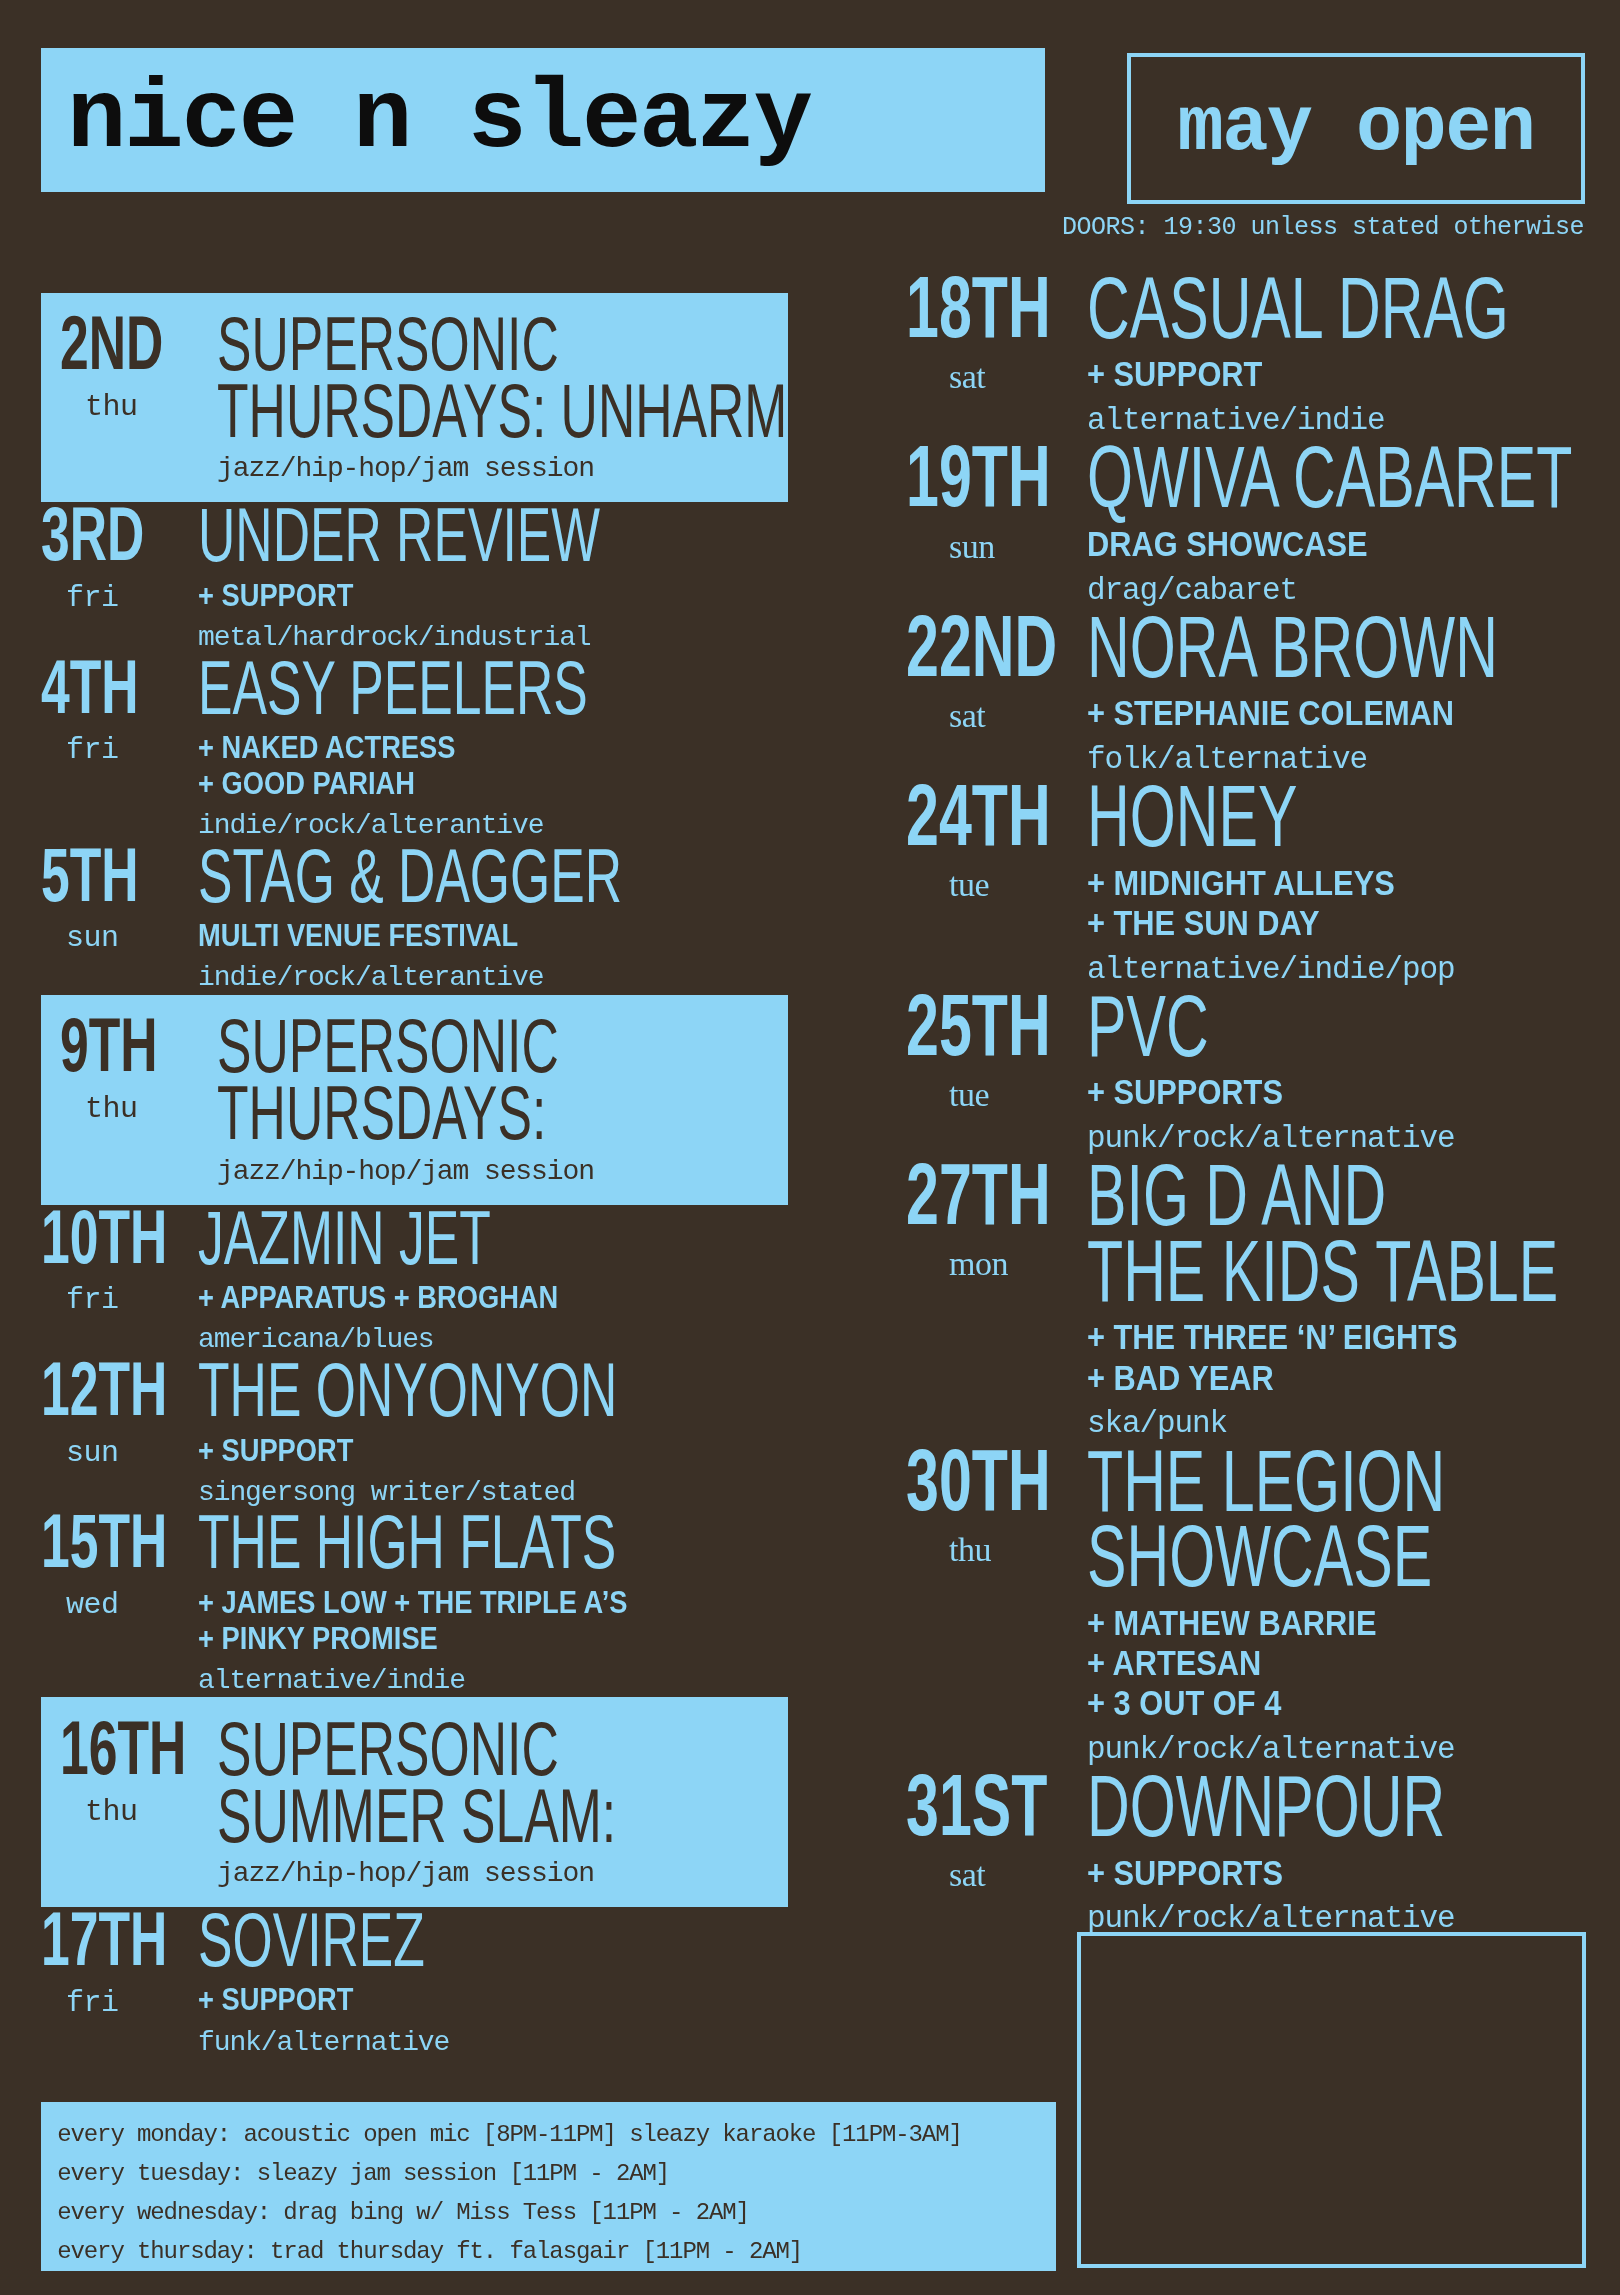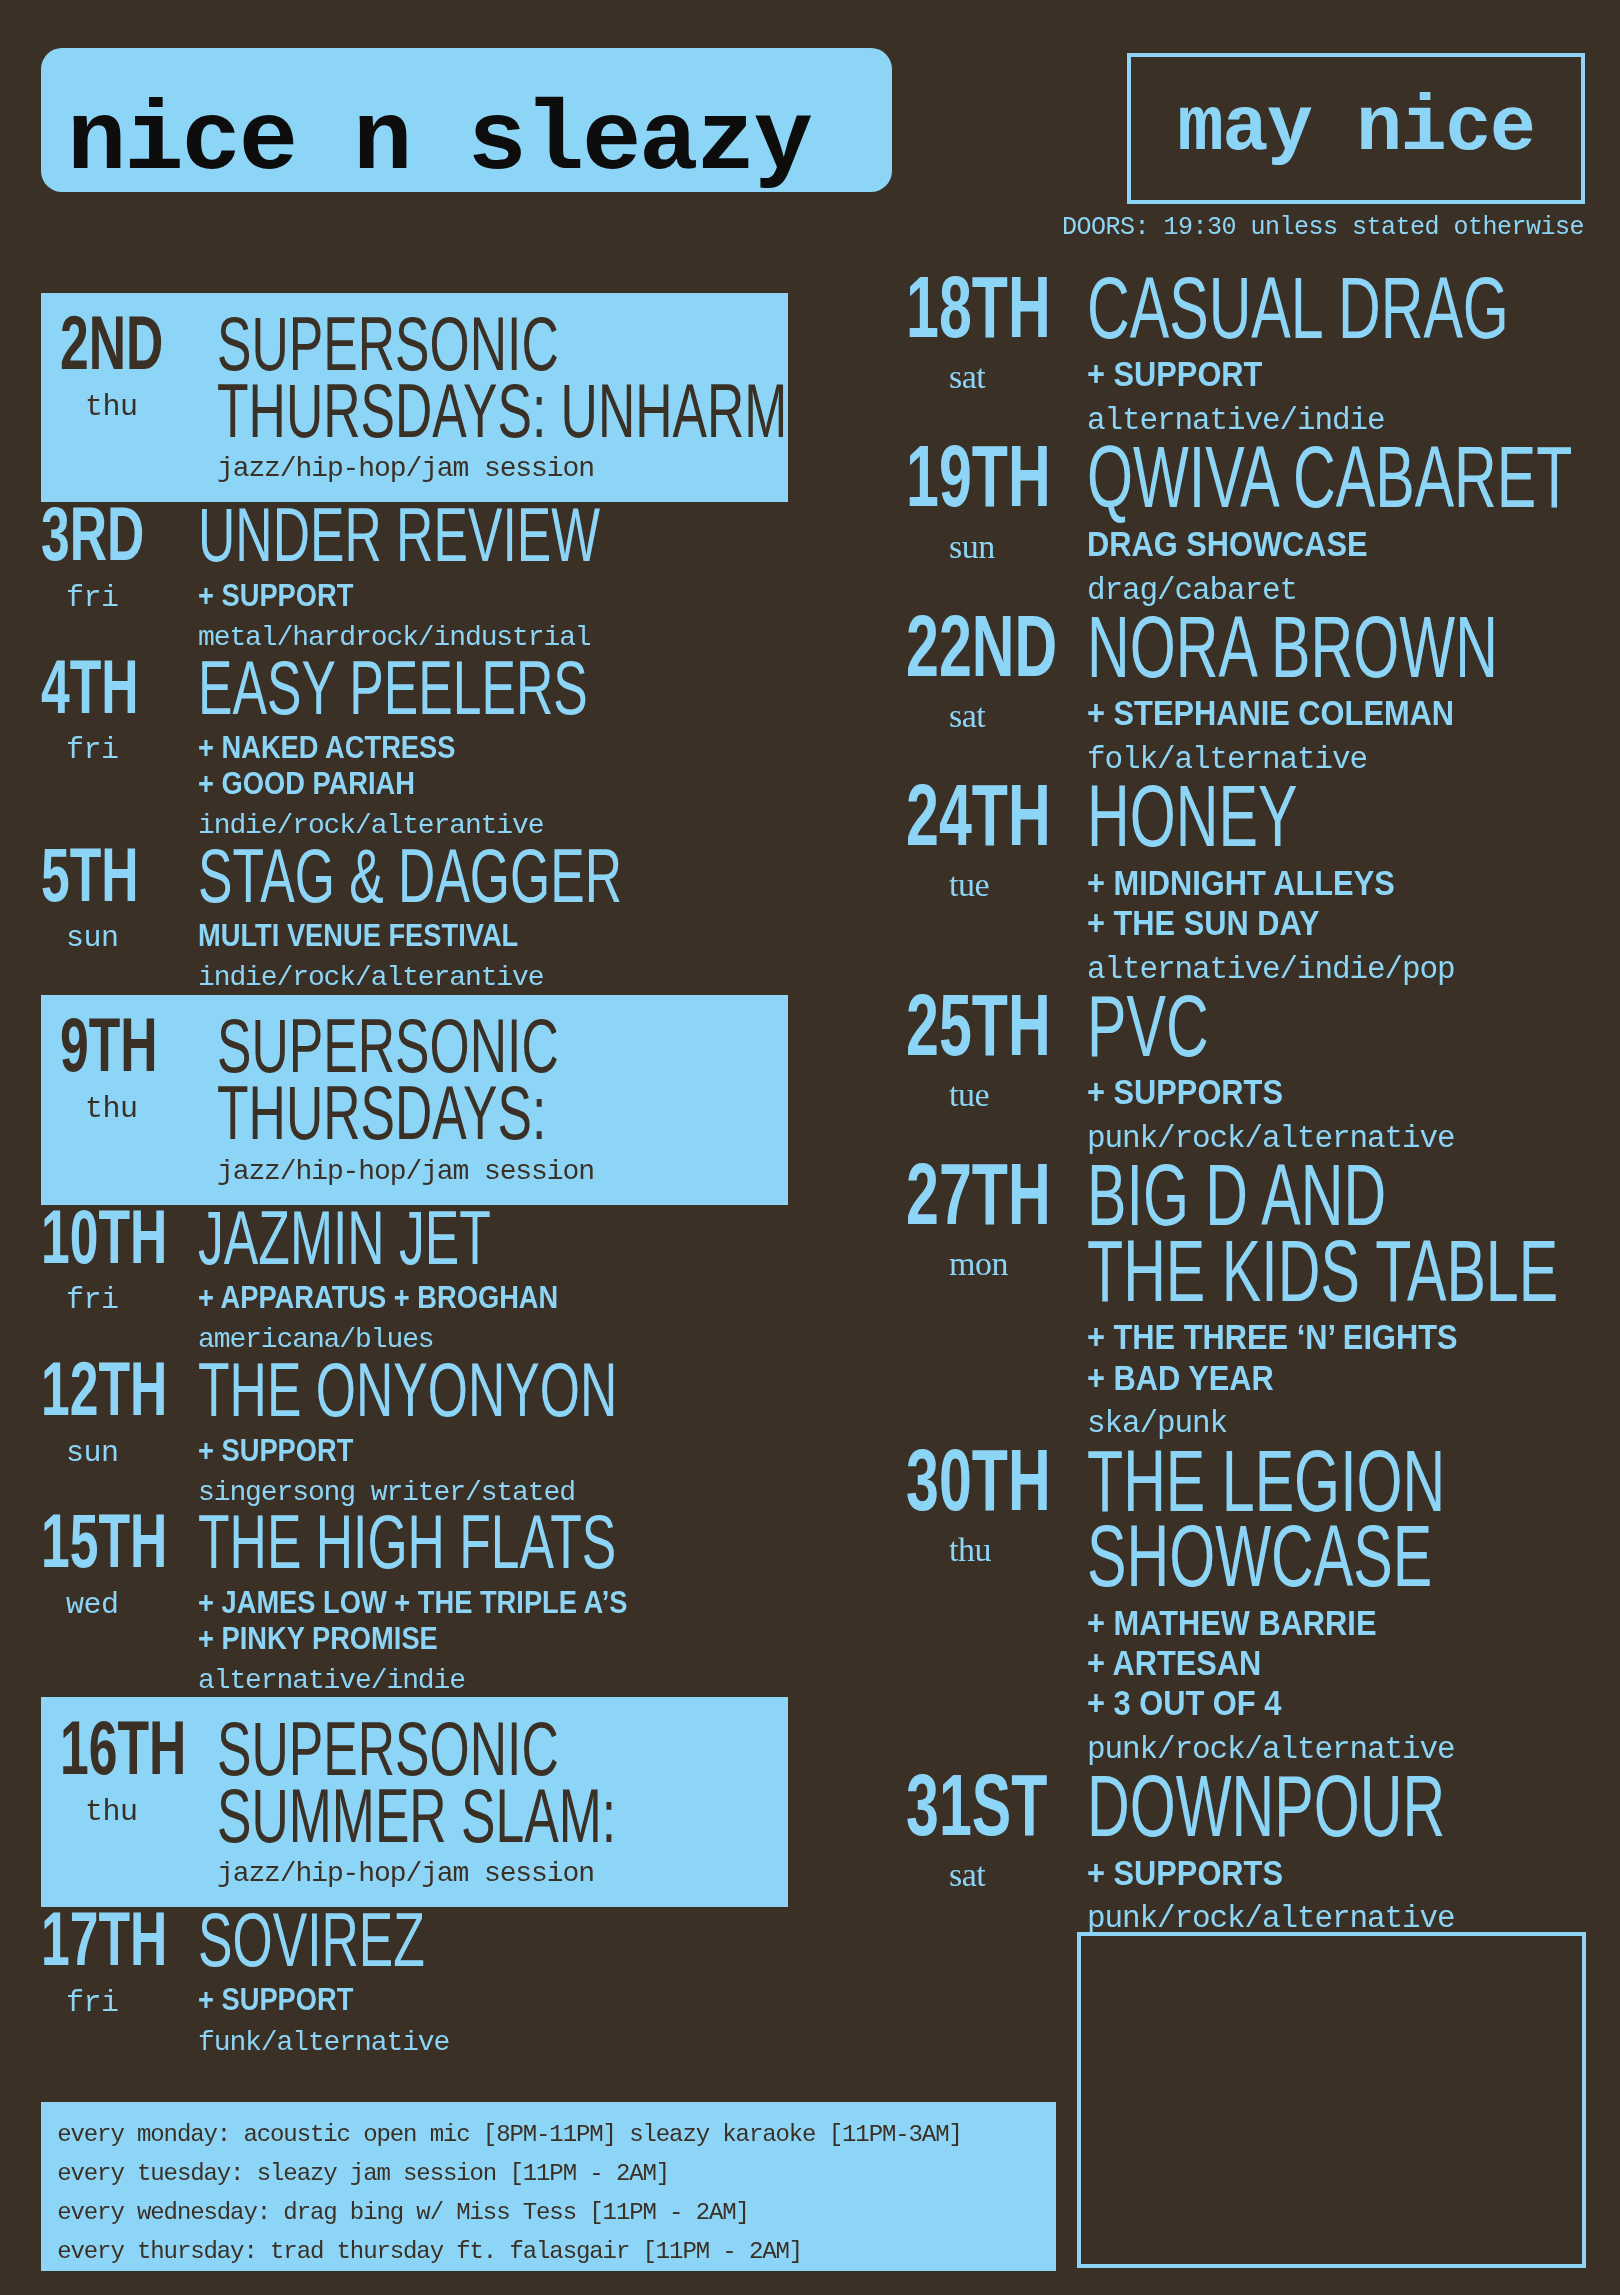--- a/index.html
+++ b/index.html
@@ -10,23 +10,23 @@
   html,body{margin:0;padding:0;background:#222;}
   .page{
     position:relative;
     width:1621px;height:2295px;
     background:var(--bg);
     font-family:"Liberation Sans", sans-serif;
     overflow:hidden;
   }
   
   .header-box{
-    position:absolute;left:41px;top:48px;width:851px;height:144px;
+    position:absolute;left:41px;top:48px;width:1004px;height:144px;
     background:var(--accent);
-    display:flex;align-items:flex-end;border-radius:21px;
+    display:flex;align-items:center;
   }
   .venue{
     font-family:"Liberation Mono", monospace;
     font-weight:700;font-size:99px;line-height:1;
     color:var(--header-text);
     margin-left:26px;white-space:nowrap;letter-spacing:-2.2px;
   }
   .may-box{
     position:absolute;left:1127px;top:53px;width:458px;height:151px;
     border:4.9px solid var(--accent);box-sizing:border-box;
@@ -95,21 +95,21 @@
 </head>
 <body>
 
 <div class="page">
 
   <div class="header-box">
     <div class="venue">nice n sleazy</div>
   </div>
 
   <div class="may-box">
-    <div class="month">may nice</div>
+    <div class="month">may open</div>
   </div>
 
   <div class="doors">DOORS: 19:30 unless stated otherwise</div>
 
   <div class="col col-left" id="col-left">
       <div class="listing highlighted">
     <div class="date-col">
       <div class="date"><span class="cond">2ND</span></div>
       <div class="day">thu</div>
     </div>

